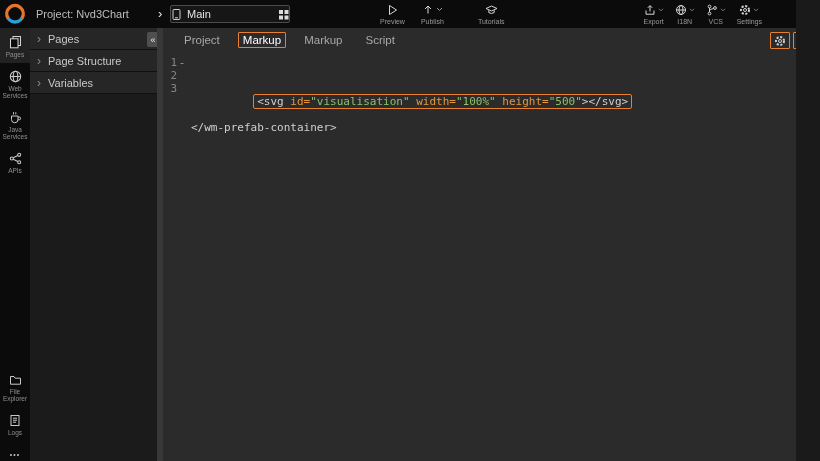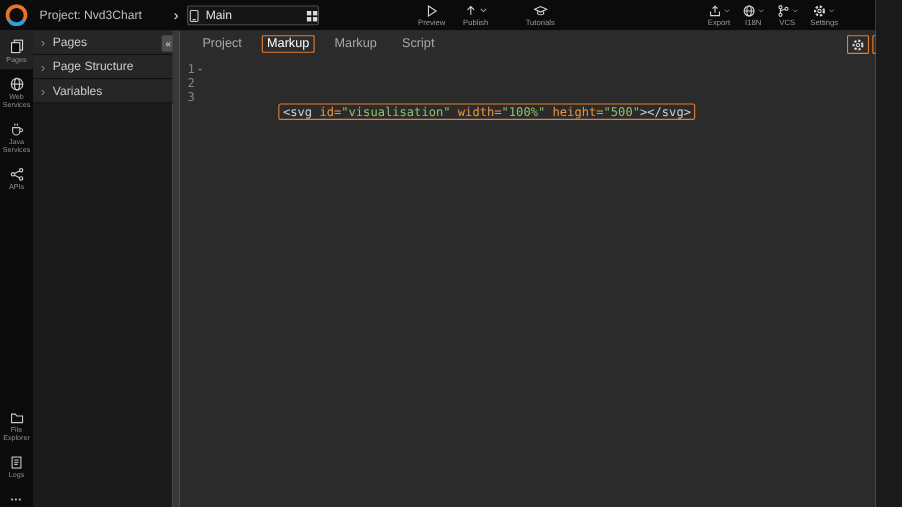--- a/index.html
+++ b/index.html
@@ -287,17 +287,18 @@
         </div>
         <div class="gut-line">
           <span class="gut-num">3</span>
           <span class="gut-fold"></span>
         </div>
       </div>
       <div class="codecol">
         <div class="code-line">
           <span class="hl-box"><span class="tk-tag">&lt;svg </span><span class="tk-attr">id=</span><span class="tk-val">"visualisation" </span><span class="tk-attr">width=</span><span class="tk-val">"100%" </span><span class="tk-attr">height=</span><span class="tk-val">"500"</span><span class="tk-tag">&gt;&lt;/svg&gt;</span></span>
         </div>
+        <div class="code-line"><span class="tk-tag">&lt;/wm-prefab-container&gt;</span></div>
       </div>
     </div>
   </div>
 
 </div>
 
 </body></html>

